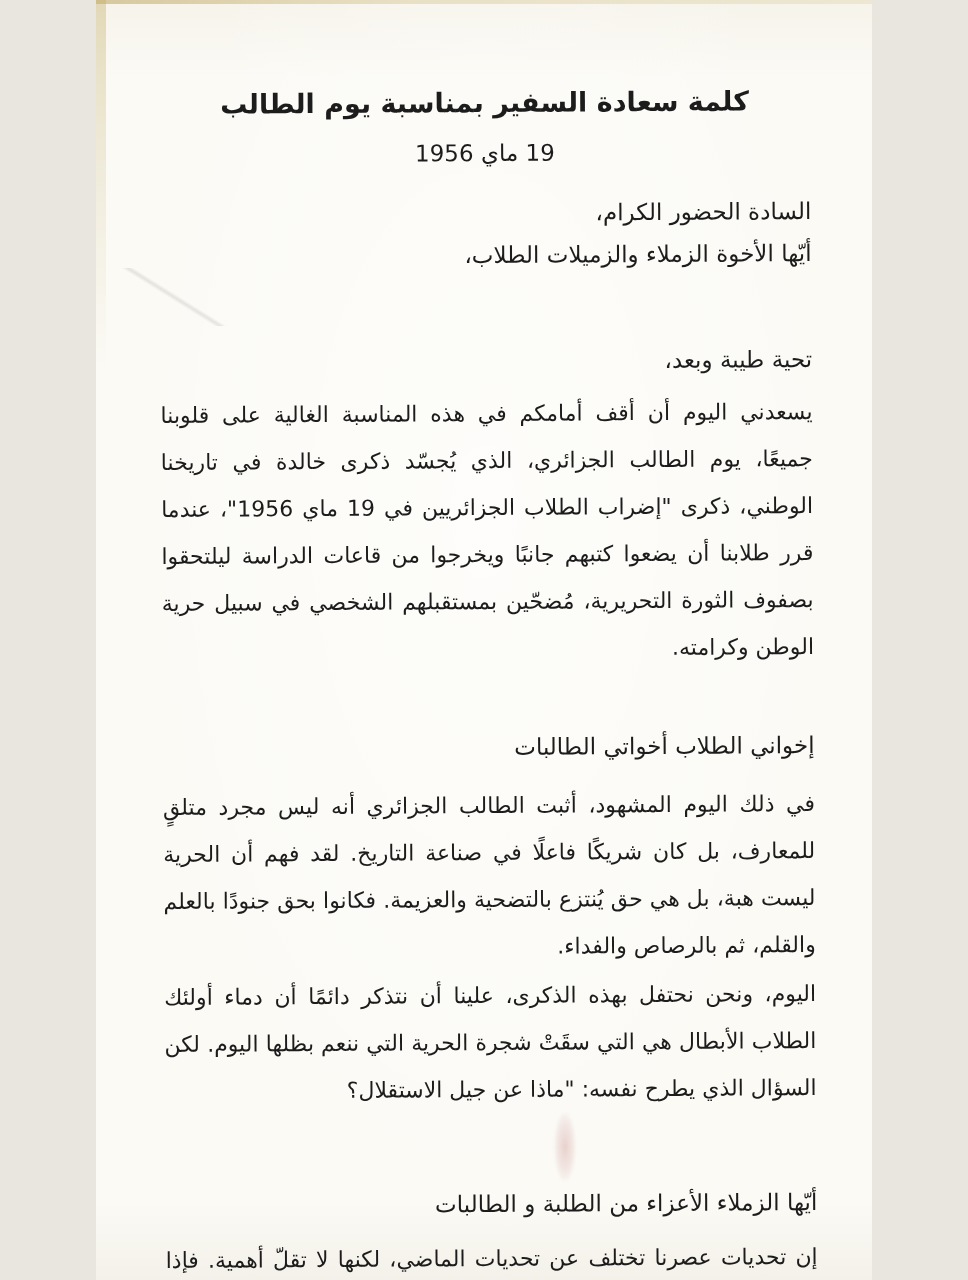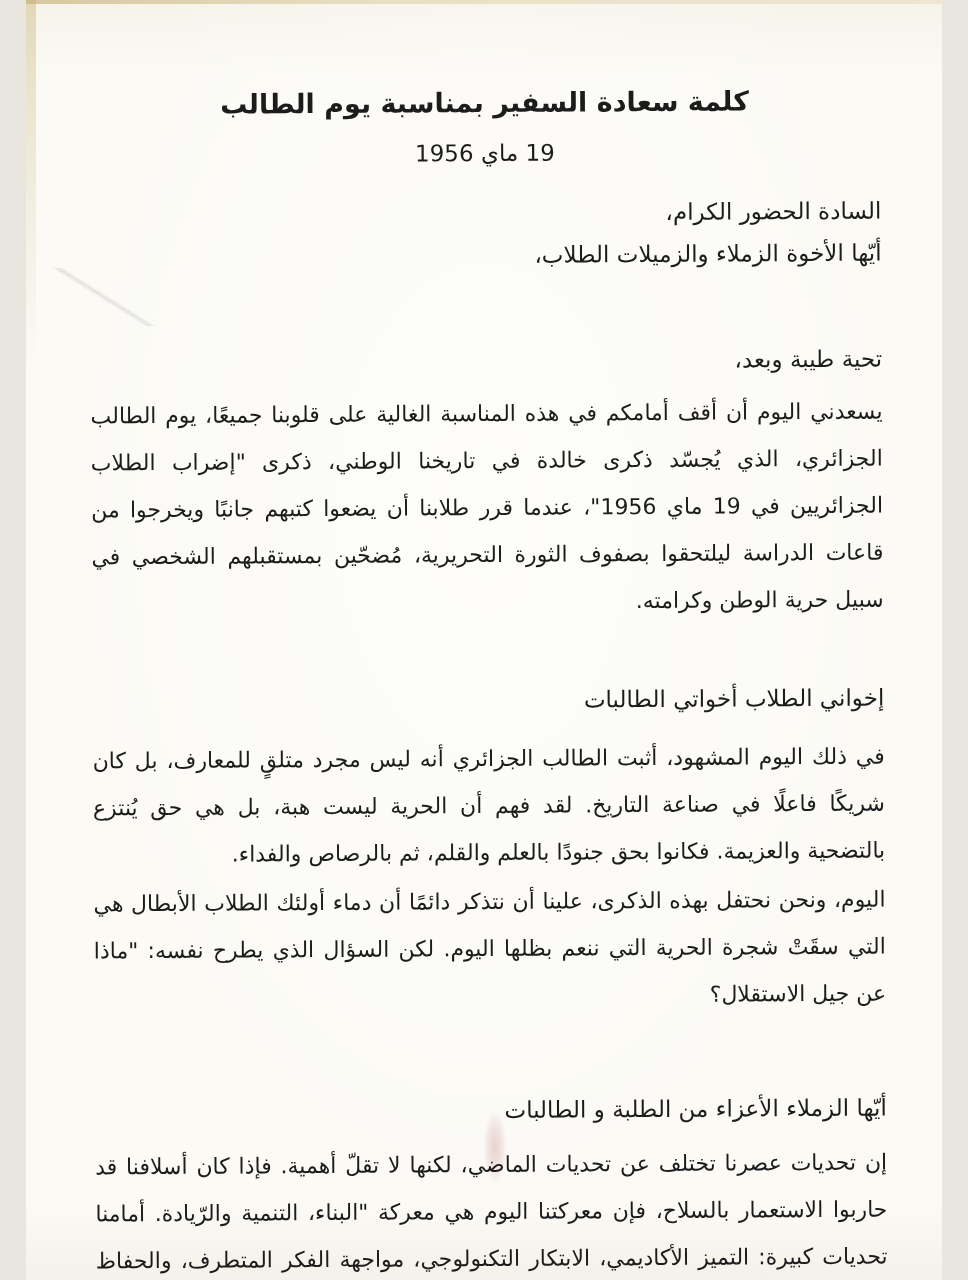--- a/index.html
+++ b/index.html
@@ -1,18 +1,18 @@
 <!DOCTYPE html>
 <html lang="ar" dir="rtl"><head>
 <meta charset="utf-8">
 <style>
   html,body{margin:0;padding:0;background:#e8e6df;}
   .page{
     position:relative;
-    width:916px;height:1280px;
+    width:776px;height:1280px;
     margin:0 auto;
     background:
       radial-gradient(ellipse at 50% 40%, rgba(255,255,255,0.55), rgba(0,0,0,0) 70%),
       linear-gradient(180deg, #f6f3ea 0%, #fbfaf5 6%, #fbfaf5 94%, #f3f1e9 100%);
     background-color:#faf8f1;
     overflow:hidden;
     font-family:"DejaVu Sans", sans-serif;
     color:#1c1c1c;
     direction:rtl;
   }

